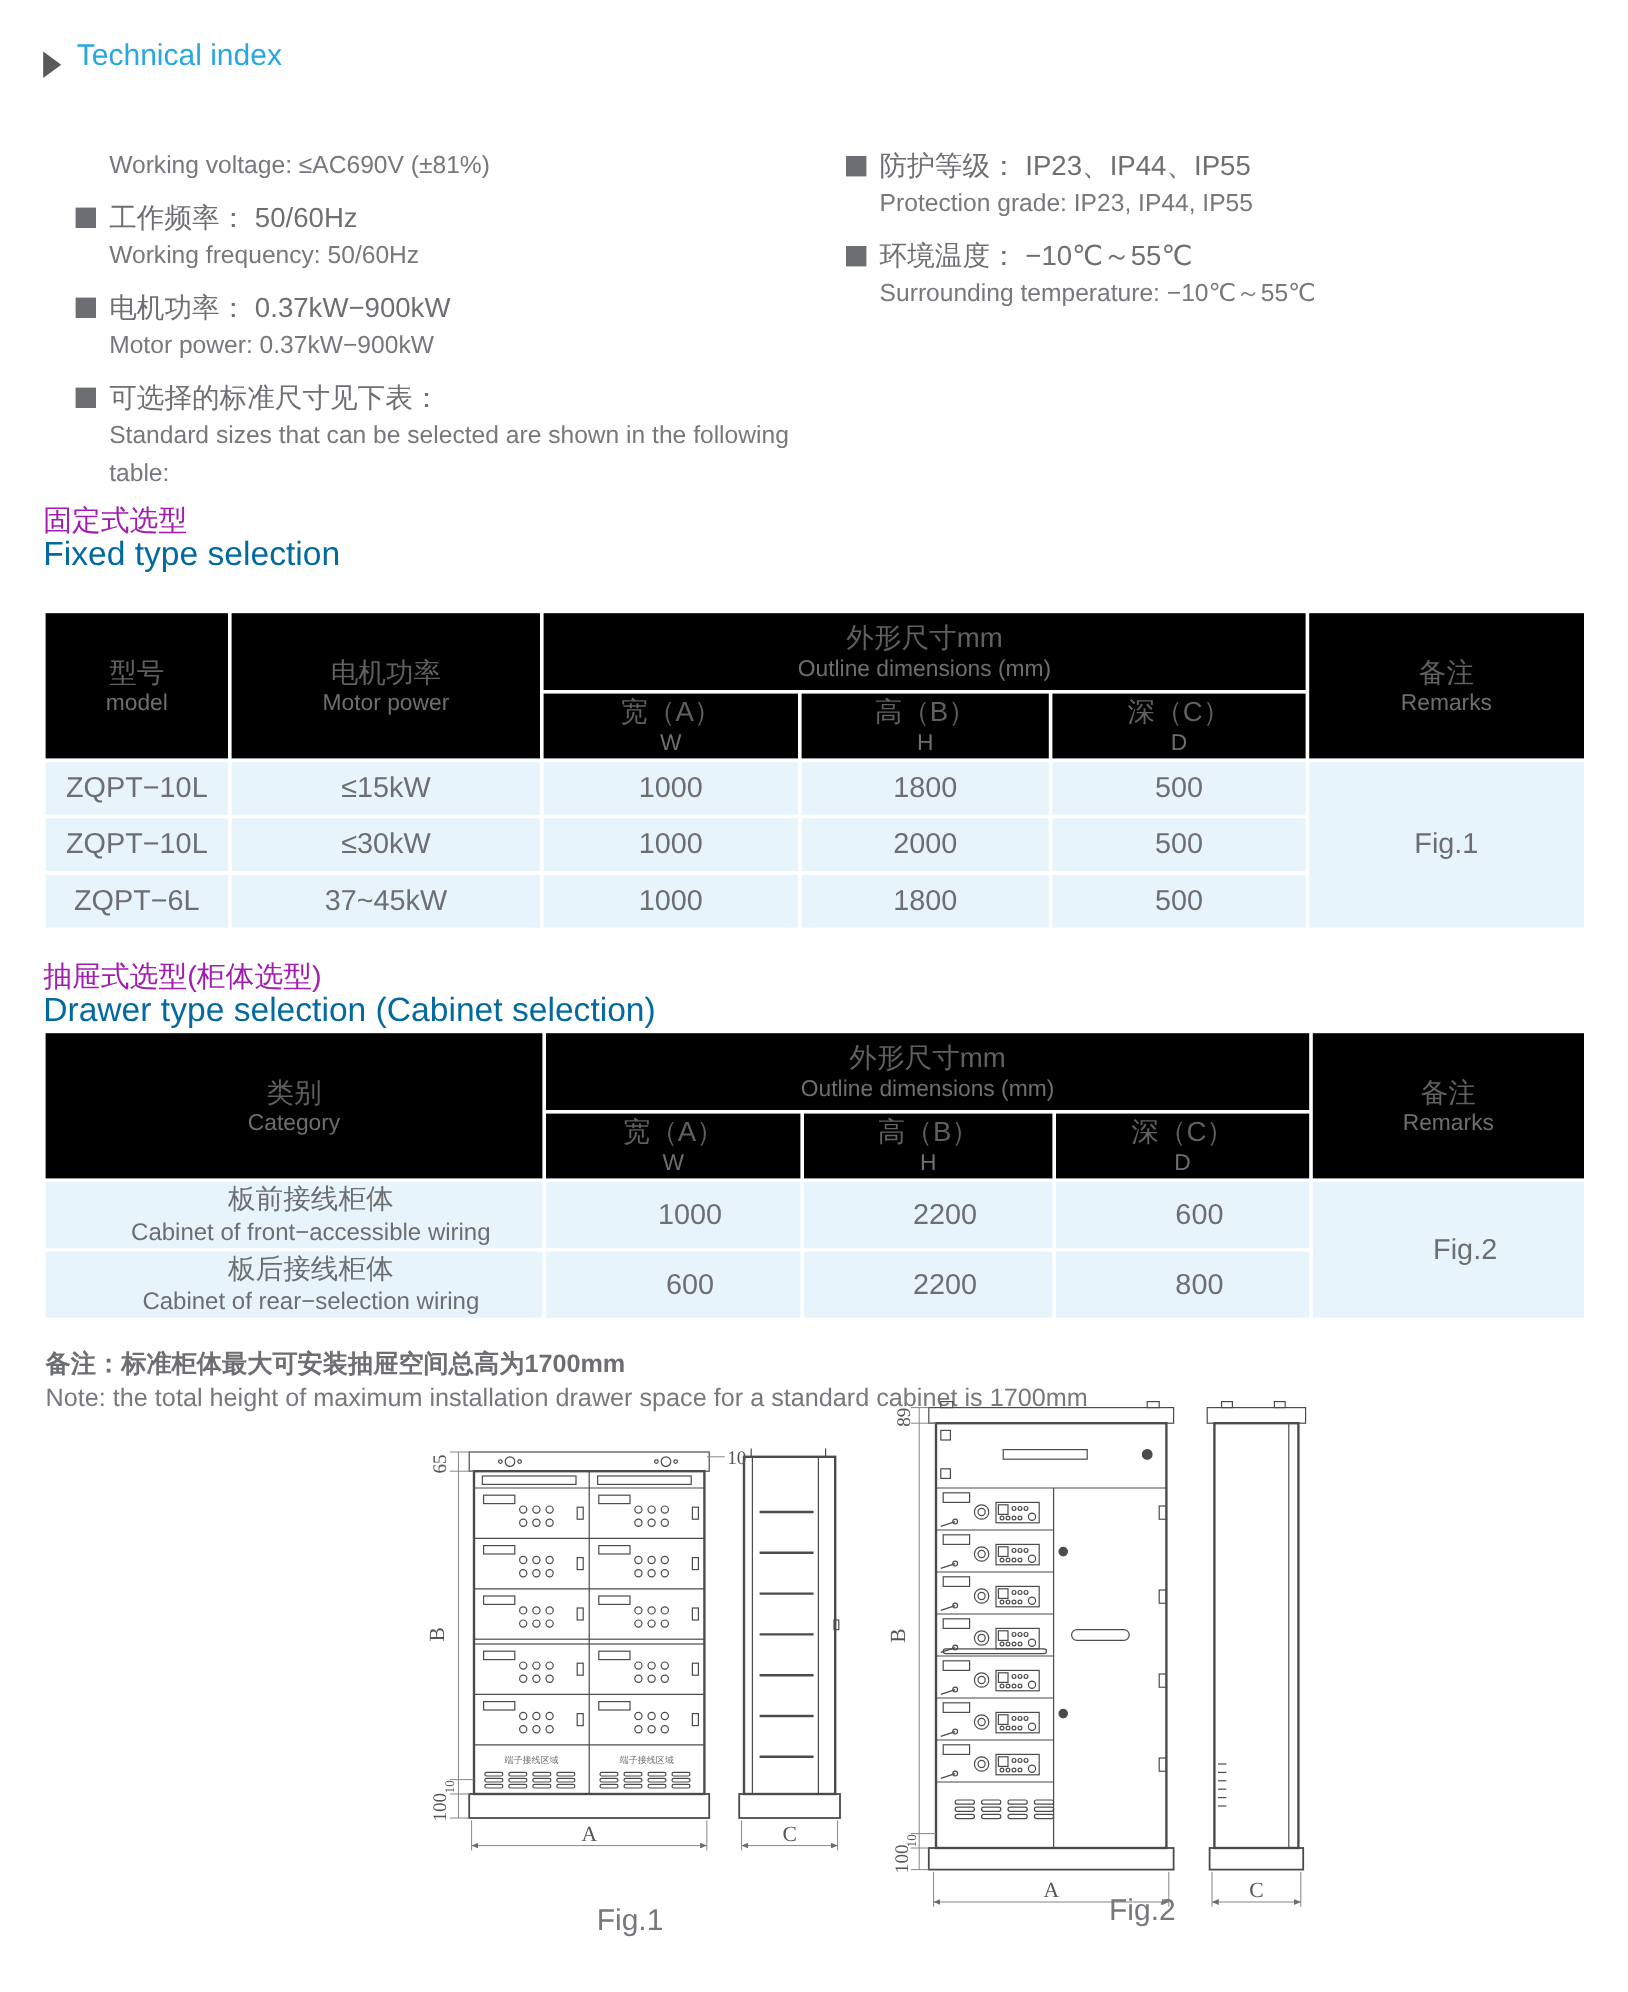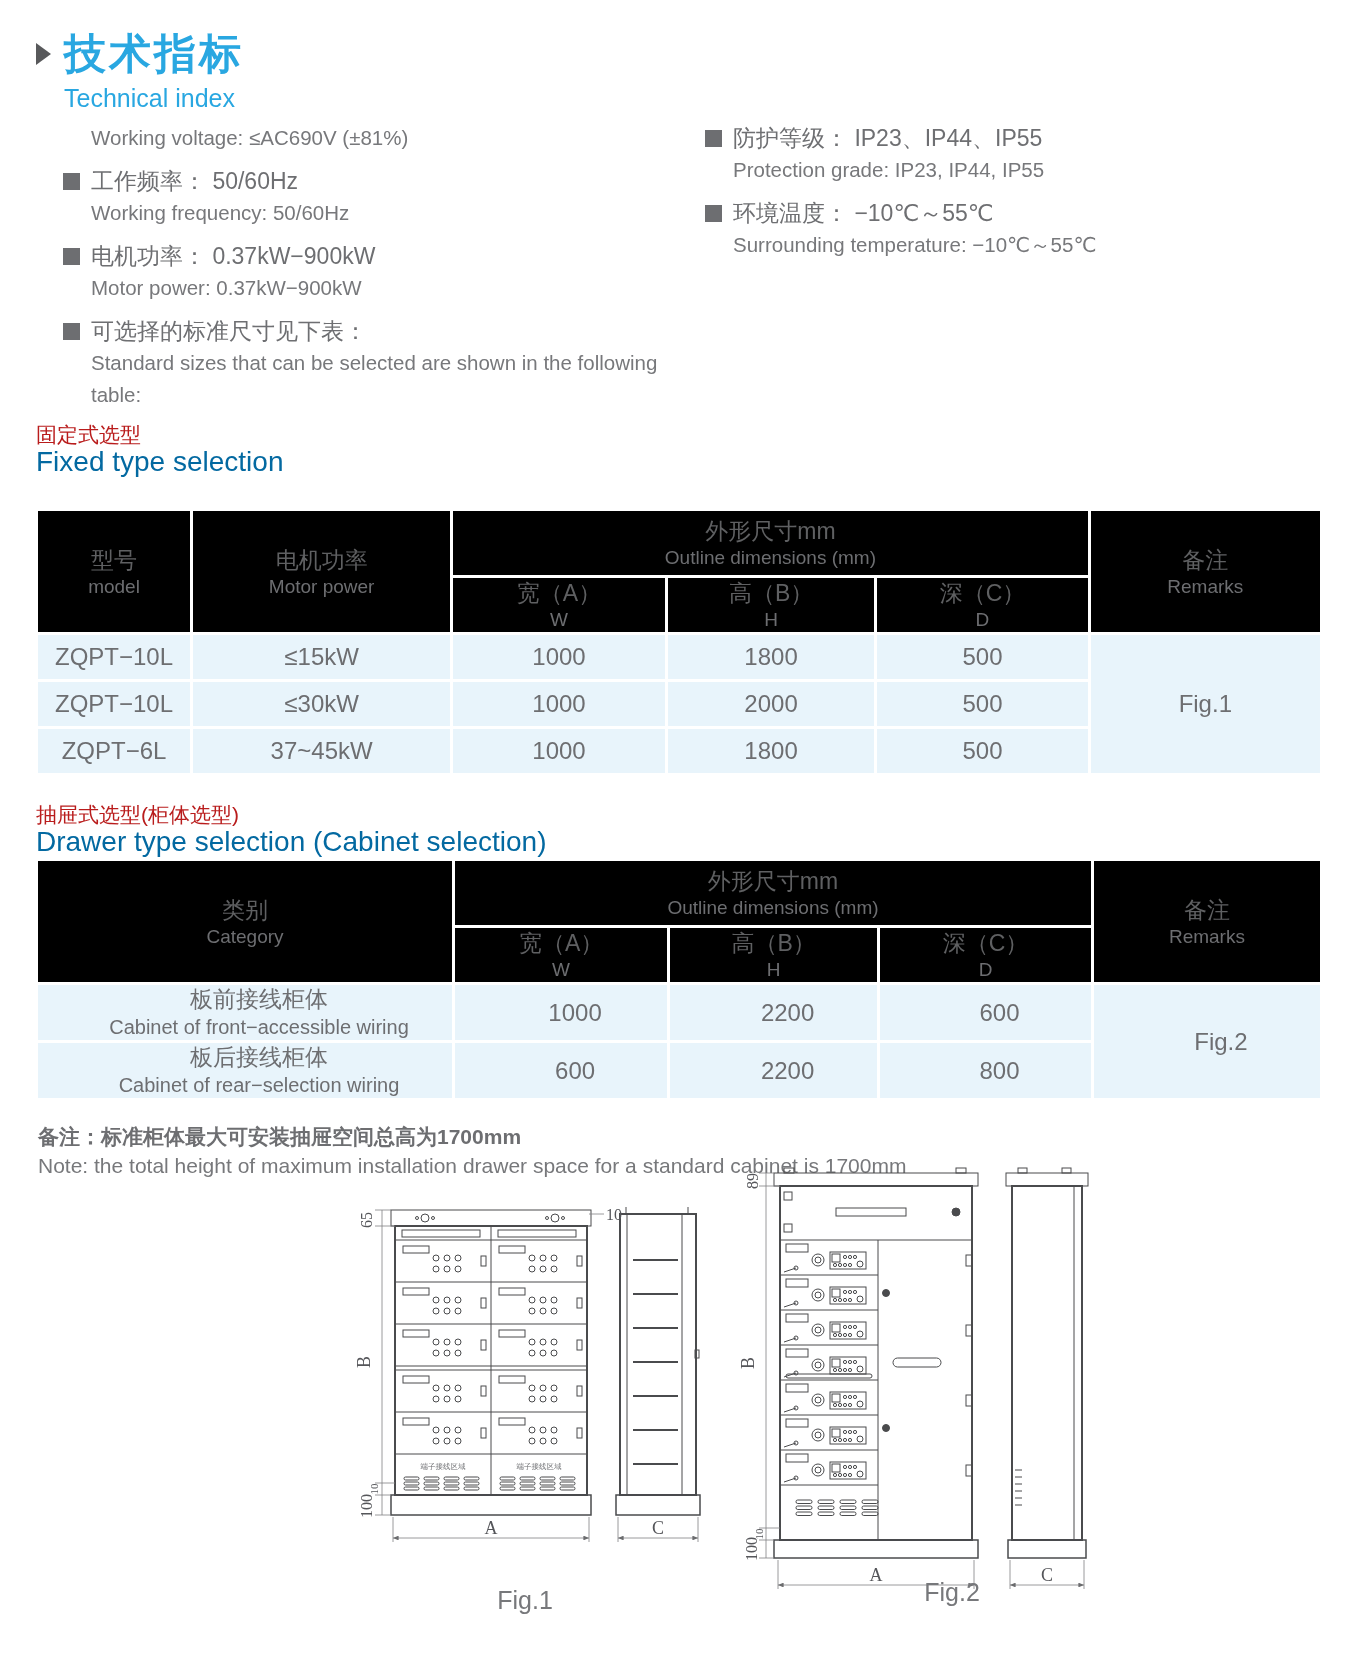--- a/index.html
+++ b/index.html
@@ -26,21 +26,21 @@
   .spec-col.left { left:63px; width:620px; }
   .spec-col.right { left:705px; width:620px; }
   .spec-item { margin-bottom:11px; }
   .spec-item.gap-top { margin-top:6px; }
   .spec-zh { display:flex; align-items:center; font-size:23px; height:32px; color:#6e6f72; }
   .sq { width:17px; height:17px; background:#6d6e71; margin-right:11px; flex:none; }
   .spec-en { font-size:20.5px; line-height:32px; margin-left:28px; color:#77787b; }
 
   
   .section-label { position:absolute; left:36px; }
-  .section-label .zh { font-size:21px; line-height:27px; color:#b91c1c; }
+  .section-label .zh { font-size:24px; line-height:27px; color:#a21caf; }
   .section-label .en { font-size:28px; line-height:27px; color:#0369a1; }
   #fixed-label { top:421px; }
   #drawer-label { top:801px; }
 
   
   table.spec-table {
     position:absolute; left:35px; width:1288px;
     border-collapse:separate; border-spacing:3px; table-layout:fixed;
     background:#ffffff;
   }
@@ -76,21 +76,20 @@
   .tinytxt { font-family:"Liberation Sans","DejaVu Sans",sans-serif; font-size:7.5px; fill:#6d6e71; text-anchor:middle; }
 </style>
 </head>
 <body>
 
 <div class="page">
 
   <div class="title-block">
     <div class="title-row">
       <span class="tri"></span>
-      <h1 class="page-title">技术指标</h1>
     </div>
     <div class="page-subtitle">Technical index</div>
   </div>
 
   <div class="spec-col left">
     <div class="spec-item">
       <div class="spec-en">Working voltage: ≤AC690V (±81%)</div>
     </div>
     <div class="spec-item">
       <div class="spec-zh">

